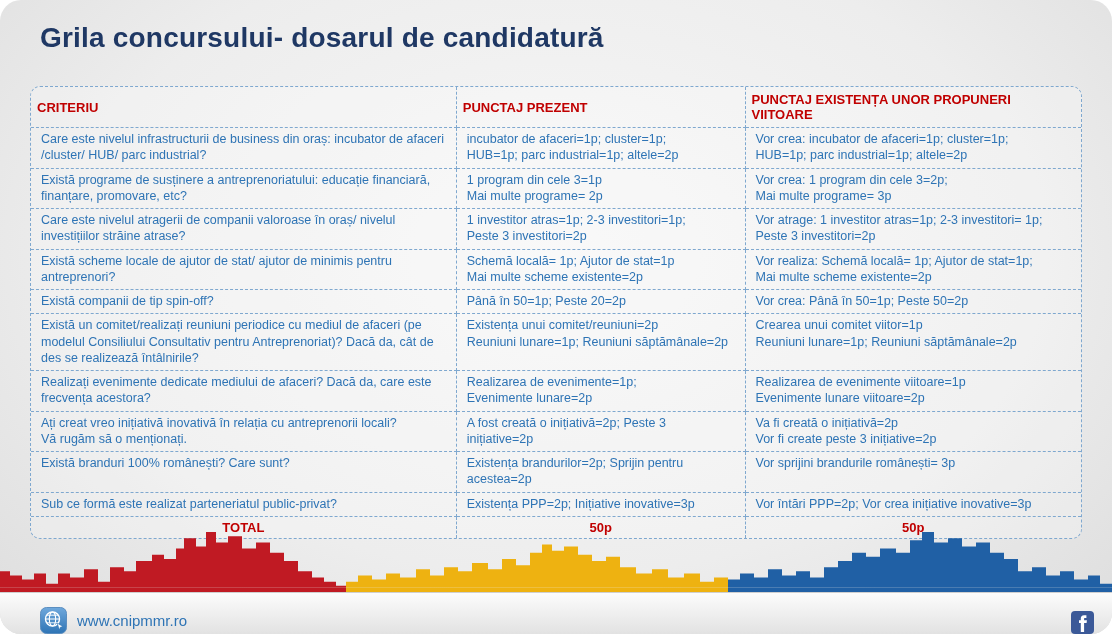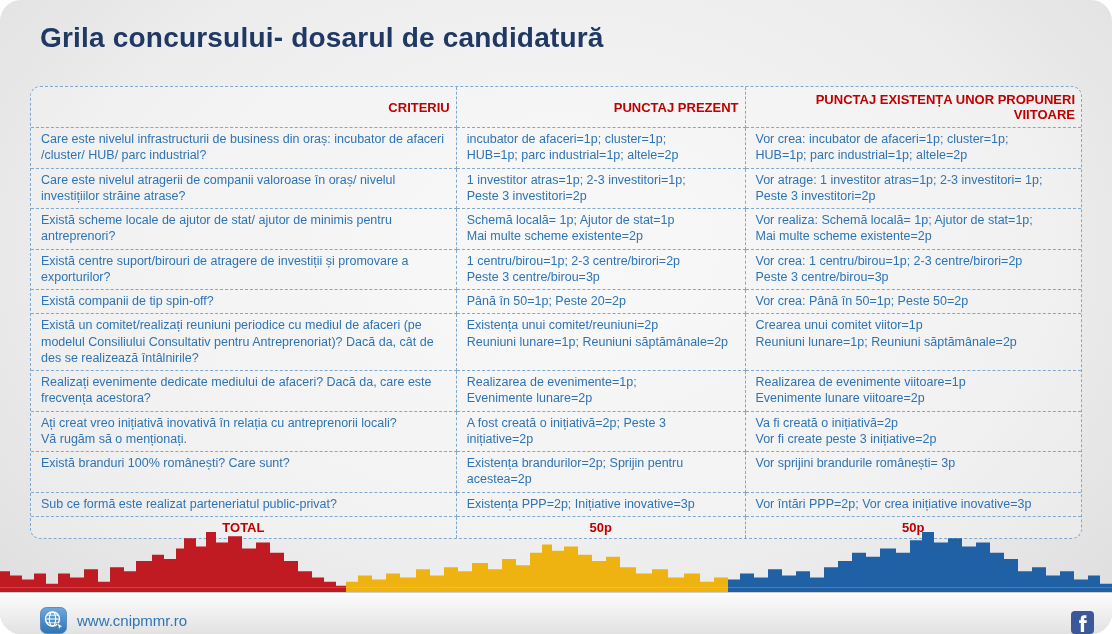--- a/index.html
+++ b/index.html
@@ -19,21 +19,21 @@
     background:rgba(255,255,255,0.25);
   }
   table{ width:100%; border-collapse:collapse; table-layout:fixed; }
   col.c1{ width:40.5%; } col.c2{ width:27.5%; } col.c3{ width:32%; }
   th,td{ border:1px dashed #7FA8CF; vertical-align:top; }
   th:first-child,td:first-child{ border-left:none; }
   th:last-child,td:last-child{ border-right:none; }
   thead th{ border-top:none; }
   tfoot td{ border-bottom:none; }
   thead th{
-    color:#C00000; font-size:13px; font-weight:bold; text-align:right;
+    color:#C00000; font-size:13px; font-weight:bold; text-align:left;
     padding:5px 6px; height:26px; vertical-align:middle;margin-top:39px;
   }
   tbody td{
     color:#2E74B5; font-size:12.5px; line-height:1.3;
     padding:3px 10px 4px 10px; white-space:pre-line;
   }
   tfoot td{
     color:#C00000; font-size:13px; font-weight:bold; text-align:center;
     padding:3px; height:22px; vertical-align:middle;
   }
@@ -73,39 +73,39 @@
       </thead>
       <tbody>
           <tr>
       <td>Care este nivelul infrastructurii de business din oraș: incubator de afaceri /cluster/ HUB/ parc industrial?</td>
       <td>incubator de afaceri=1p; cluster=1p;
 HUB=1p; parc industrial=1p; altele=2p</td>
       <td>Vor crea: incubator de afaceri=1p; cluster=1p;
 HUB=1p; parc industrial=1p; altele=2p</td>
     </tr>
           <tr>
+      <td>Există programe de susținere a antreprenoriatului: educație financiară, finanțare, promovare, etc?</td>
+      <td>1 program din cele 3=1p
+Mai multe programe= 2p</td>
+      <td>Vor crea: 1 program din cele 3=2p;
+Mai multe programe= 3p</td>
+    </tr>
+          <tr>
       <td>Care este nivelul atragerii de companii valoroase în oraș/ nivelul investițiilor străine atrase?</td>
       <td>1 investitor atras=1p; 2-3 investitori=1p;
 Peste 3 investitori=2p</td>
       <td>Vor atrage: 1 investitor atras=1p; 2-3 investitori= 1p;
 Peste 3 investitori=2p</td>
     </tr>
           <tr>
       <td>Există scheme locale de ajutor de stat/ ajutor de minimis pentru antreprenori?</td>
       <td>Schemă locală= 1p; Ajutor de stat=1p
 Mai multe scheme existente=2p</td>
       <td>Vor realiza: Schemă locală= 1p; Ajutor de stat=1p;
 Mai multe scheme existente=2p</td>
-    </tr>
-          <tr>
-      <td>Există centre suport/birouri de atragere de investiții și promovare a exporturilor?</td>
-      <td>1 centru/birou=1p; 2-3 centre/birori=2p
-Peste 3 centre/birou=3p</td>
-      <td>Vor crea: 1 centru/birou=1p; 2-3 centre/birori=2p
-Peste 3 centre/birou=3p</td>
     </tr>
           <tr>
       <td>Există companii de tip spin-off?</td>
       <td>Până în 50=1p; Peste 20=2p</td>
       <td>Vor crea: Până în 50=1p; Peste 50=2p</td>
     </tr>
           <tr>
       <td>Există un comitet/realizați reuniuni periodice cu mediul de afaceri (pe modelul Consiliului Consultativ pentru Antreprenoriat)? Dacă da, cât de des se realizează întâlnirile?</td>
       <td>Existența unui comitet/reuniuni=2p
 Reuniuni lunare=1p; Reuniuni săptămânale=2p</td>

